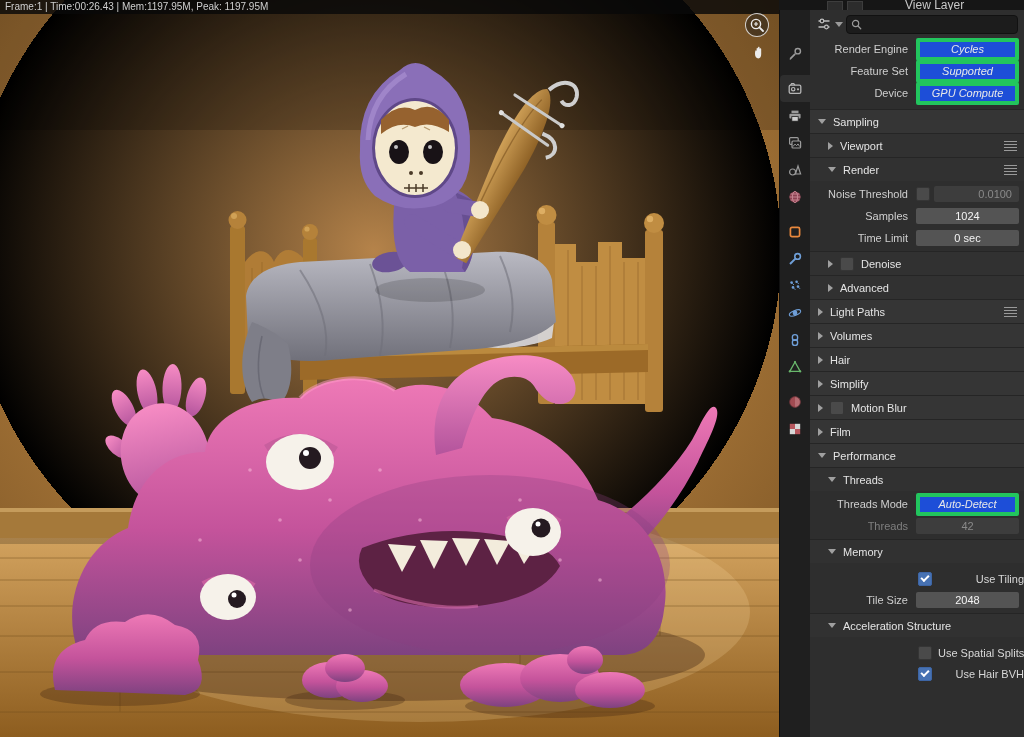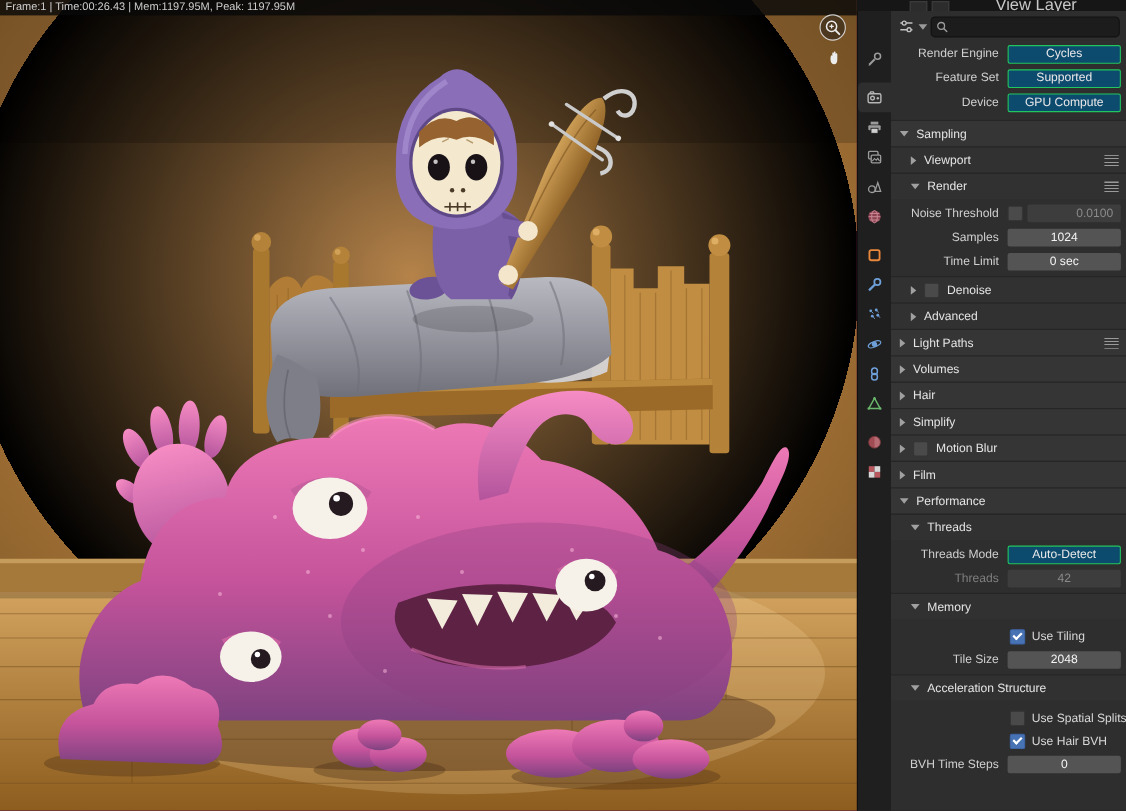--- a/index.html
+++ b/index.html
@@ -11,21 +11,21 @@
   .render-area svg{display:block;}
   .stats{position:absolute;left:0;top:0;width:779px;height:14px;background:rgba(8,8,8,.82);
          color:#cfcfcf;font-size:10px;line-height:14px;padding-left:5px;box-sizing:border-box;white-space:nowrap;}
   .gizmo{position:absolute;width:22px;height:22px;border-radius:50%;
          background:rgba(25,25,25,.45);display:flex;align-items:center;justify-content:center;}
   .gizmo.zoom{right:10px;top:13px;border:1px solid rgba(235,235,235,.85);}
   .gizmo.hand{right:10px;top:42px;background:transparent;}
 
   
   .right-top{position:absolute;left:779px;top:0;width:245px;height:10px;background:#161616;
-             overflow:hidden;color:#c8c8c8;font-size:15px;}
+             overflow:hidden;color:#c8c8c8;font-size:12px;}
   .tb-box{position:absolute;left:48px;top:1px;width:14px;height:8px;background:#2c2c2c;border:1px solid #3d3d3d;}
   .tb-box2{position:absolute;left:68px;top:1px;width:14px;height:8px;background:#2c2c2c;border:1px solid #3d3d3d;}
   .tb-text{position:absolute;left:126px;top:0;line-height:10px;}
 
   
   .tabstrip{position:absolute;left:779px;top:10px;width:31px;height:727px;background:#1f1f1f;
             border-left:1px solid #101010;box-sizing:border-box;display:flex;flex-direction:column;
             align-items:stretch;padding-top:30px;}
   .tab{height:27px;display:flex;align-items:center;justify-content:center;flex:0 0 auto;}
   .tab.active{background:#2e2e2e;border-radius:4px 0 0 4px;}
@@ -37,40 +37,40 @@
   .searchrow{display:flex;align-items:center;height:28px;padding:0 6px 0 6px;gap:3px;}
   .search{flex:1;height:17px;background:#1c1c1c;border:1px solid #111;border-radius:4px;
           display:flex;align-items:center;padding:0 4px;gap:4px;}
   .search input{flex:1;background:transparent;border:none;outline:none;color:#ddd;font-size:10px;min-width:0;}
   .chev{width:0;height:0;border:4px solid transparent;border-top:5px solid #9a9a9a;margin-top:4px;}
 
   .row{display:flex;align-items:center;height:22px;padding-right:5px;}
   .lbl{flex:0 0 98px;text-align:right;padding-right:8px;white-space:nowrap;color:#cfcfcf;}
   .lbl.dim{color:#7f7f7f;}
   .val{flex:1;height:16px;line-height:16px;border-radius:2px;text-align:center;overflow:hidden;white-space:nowrap;}
-  .val.dd{background:#0c4a6e;border:1px solid #22c55e;color:#e8e8e8;height:15px;line-height:15px;}
+  .val.dd{background:#1d4ed8;border:4px solid #22c55e;color:#e8e8e8;height:15px;line-height:15px;font-style:italic;}
   .val.num{background:#545454;color:#f4f4f4;}
   .val.num.dim{background:#3d3d3d;color:#8a8a8a;}
   .val.ralign{text-align:right;padding-right:7px;}
 
   .sect{display:flex;align-items:center;height:23px;background:#353535;border-top:1px solid #252525;
         padding-left:8px;gap:7px;color:#e4e4e4;}
   .sect.sub{padding-left:18px;background:#313131;}
   .stitle{white-space:nowrap;}
   .tri{width:0;height:0;border-style:solid;display:inline-block;flex:0 0 auto;}
   .tri.down{border-width:5px 4px 0 4px;border-color:#a0a0a0 transparent transparent transparent;}
   .tri.right{border-width:4px 0 4px 5px;border-color:transparent transparent transparent #a0a0a0;}
   .menu{margin-left:auto;margin-right:7px;width:13px;height:10px;flex:0 0 auto;
         background:repeating-linear-gradient(to bottom,#9a9a9a 0 1px,transparent 1px 3px);}
   .cb{width:12px;height:12px;border-radius:2px;background:#4a4a4a;border:1px solid #353535;
       display:inline-block;position:relative;flex:0 0 auto;}
   .cb.checked{background:#4772b3;border-color:#3d65a5;}
   .cb.checked::after{content:"";position:absolute;left:2px;top:2.5px;width:6px;height:3px;
       border-left:2px solid #fff;border-bottom:2px solid #fff;transform:rotate(-45deg);}
-  .crow{display:flex;align-items:center;height:21px;padding-left:108px;gap:6px;}
+  .crow{display:flex;align-items:center;height:21px;padding-left:108px;gap:6px;justify-content:space-between;}
   .clbl{color:#d8d8d8;white-space:nowrap;}
   .gap{height:5px;}
   .mgap{height:2px;}
 </style>
 </head>
 <body>
 
 <div class="page">
 
   <div class="render-area">
@@ -577,19 +577,15 @@
 
     <div class="gap"></div>
     <div class="crow">
       <span class="cb"></span>
       <span class="clbl">Use Spatial Splits</span>
     </div>
     <div class="crow">
       <span class="cb checked"></span>
       <span class="clbl">Use Hair BVH</span>
     </div>
-    <div class="row">
-      <span class="lbl">BVH Time Steps</span>
-      <span class="val num">0</span>
-    </div>
 
   </div>
 </div>
 
 </body></html>

